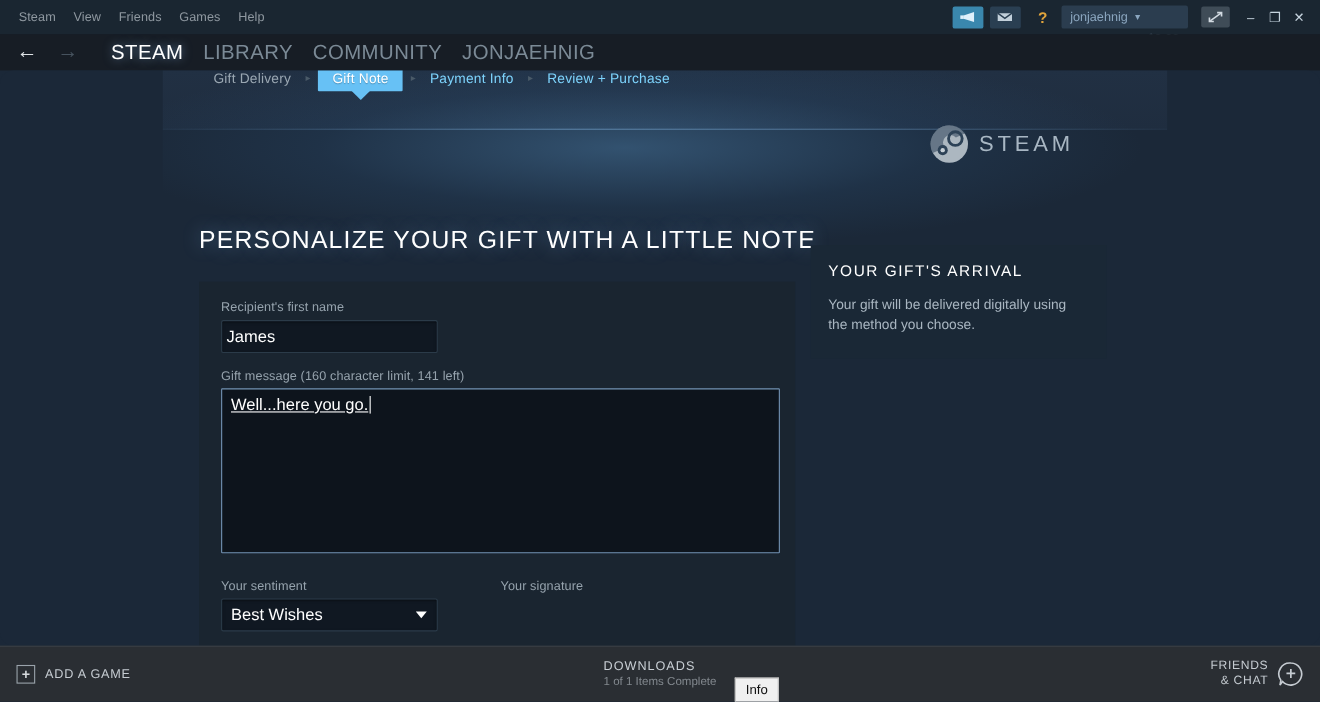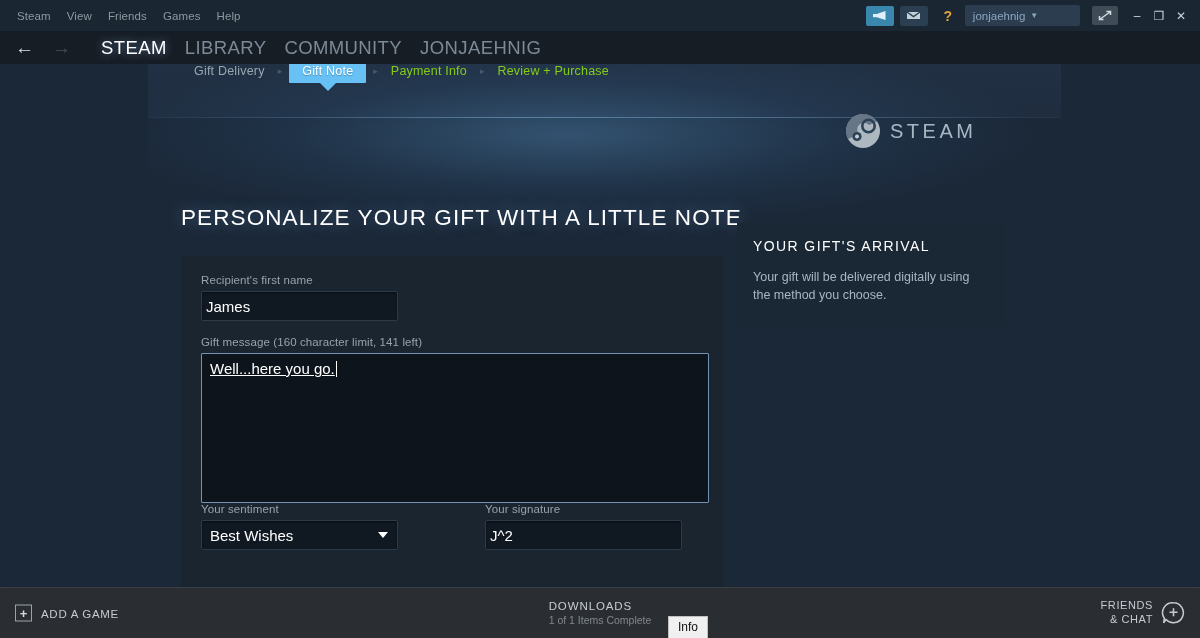--- a/index.html
+++ b/index.html
@@ -104,21 +104,21 @@
   
   .crumbs {
     position: absolute; top: -10px; left: 148px; width: 913px; height: 34px;
     display: flex; align-items: center; padding-left: 40px;
   }
   .crumb {
     font-size: 12.5px; color: #7d8a96; letter-spacing: .2px;
     padding: 3px 6px; cursor: pointer; white-space: nowrap;
   }
   .crumb.done { color: #9aa7b2; }
-  .crumb.dim  { color: #84cc16; }
+  .crumb.dim  { color: #7dd3fc; }
   .crumb.current {
     position: relative; color: #ffffff; background: #67c1f5;
     padding: 5px 13px; border-radius: 1px; text-shadow: 0 1px 1px rgba(0,0,0,.25);
   }
   .crumb.current::after {
     content: ""; position: absolute; left: 50%; bottom: -8px;
     transform: translateX(-50%);
     border-left: 9px solid transparent; border-right: 9px solid transparent;
     border-top: 9px solid #67c1f5;
   }
@@ -165,21 +165,21 @@
     position: relative; width: 508px; height: 150px;
     border: 1px solid #7393b4; background: #0d141c; border-radius: 1px;
     padding: 6px 8px; color: #ffffff; font-size: 15px; text-decoration: underline;
   }
   .caret {
     display: inline-block; width: 1px; height: 16px; background: #ffffff;
     vertical-align: -3px; margin-left: 1px;
   }
 
   .bottom-row {
-    display: flex; gap: 87px; 
+    display: flex; gap: 57px; margin-top: 24px;
   }
   .select-wrap {
     position: relative; width: 197px; height: 30px;
     background: #101822; border: 1px solid #2b3b49; border-radius: 2px;
     display: flex; align-items: center; padding: 0 8px;
     box-shadow: inset 0 1px 2px rgba(0,0,0,.5); cursor: pointer;
   }
   .select-val { color: #ffffff; font-size: 15px; }
   .select-caret {
     position: absolute; right: 9px; top: 50%; transform: translateY(-50%);
@@ -342,21 +342,20 @@
         <div>
           <div class="field-label">Your sentiment</div>
           <div class="select-wrap">
             <span class="select-val">Best Wishes</span>
             <span class="select-caret"></span>
           </div>
         </div>
 
         <div>
           <div class="field-label">Your signature</div>
-          <input id="signature" class="txt-input" type="text" value="J^2" style="">
         </div>
       </div>
     </div>
 
     <div class="info-panel">
       <div class="info-title">YOUR GIFT'S ARRIVAL</div>
       <div class="info-body">Your gift will be delivered digitally using the method you choose.</div>
     </div>
 
   </div>

